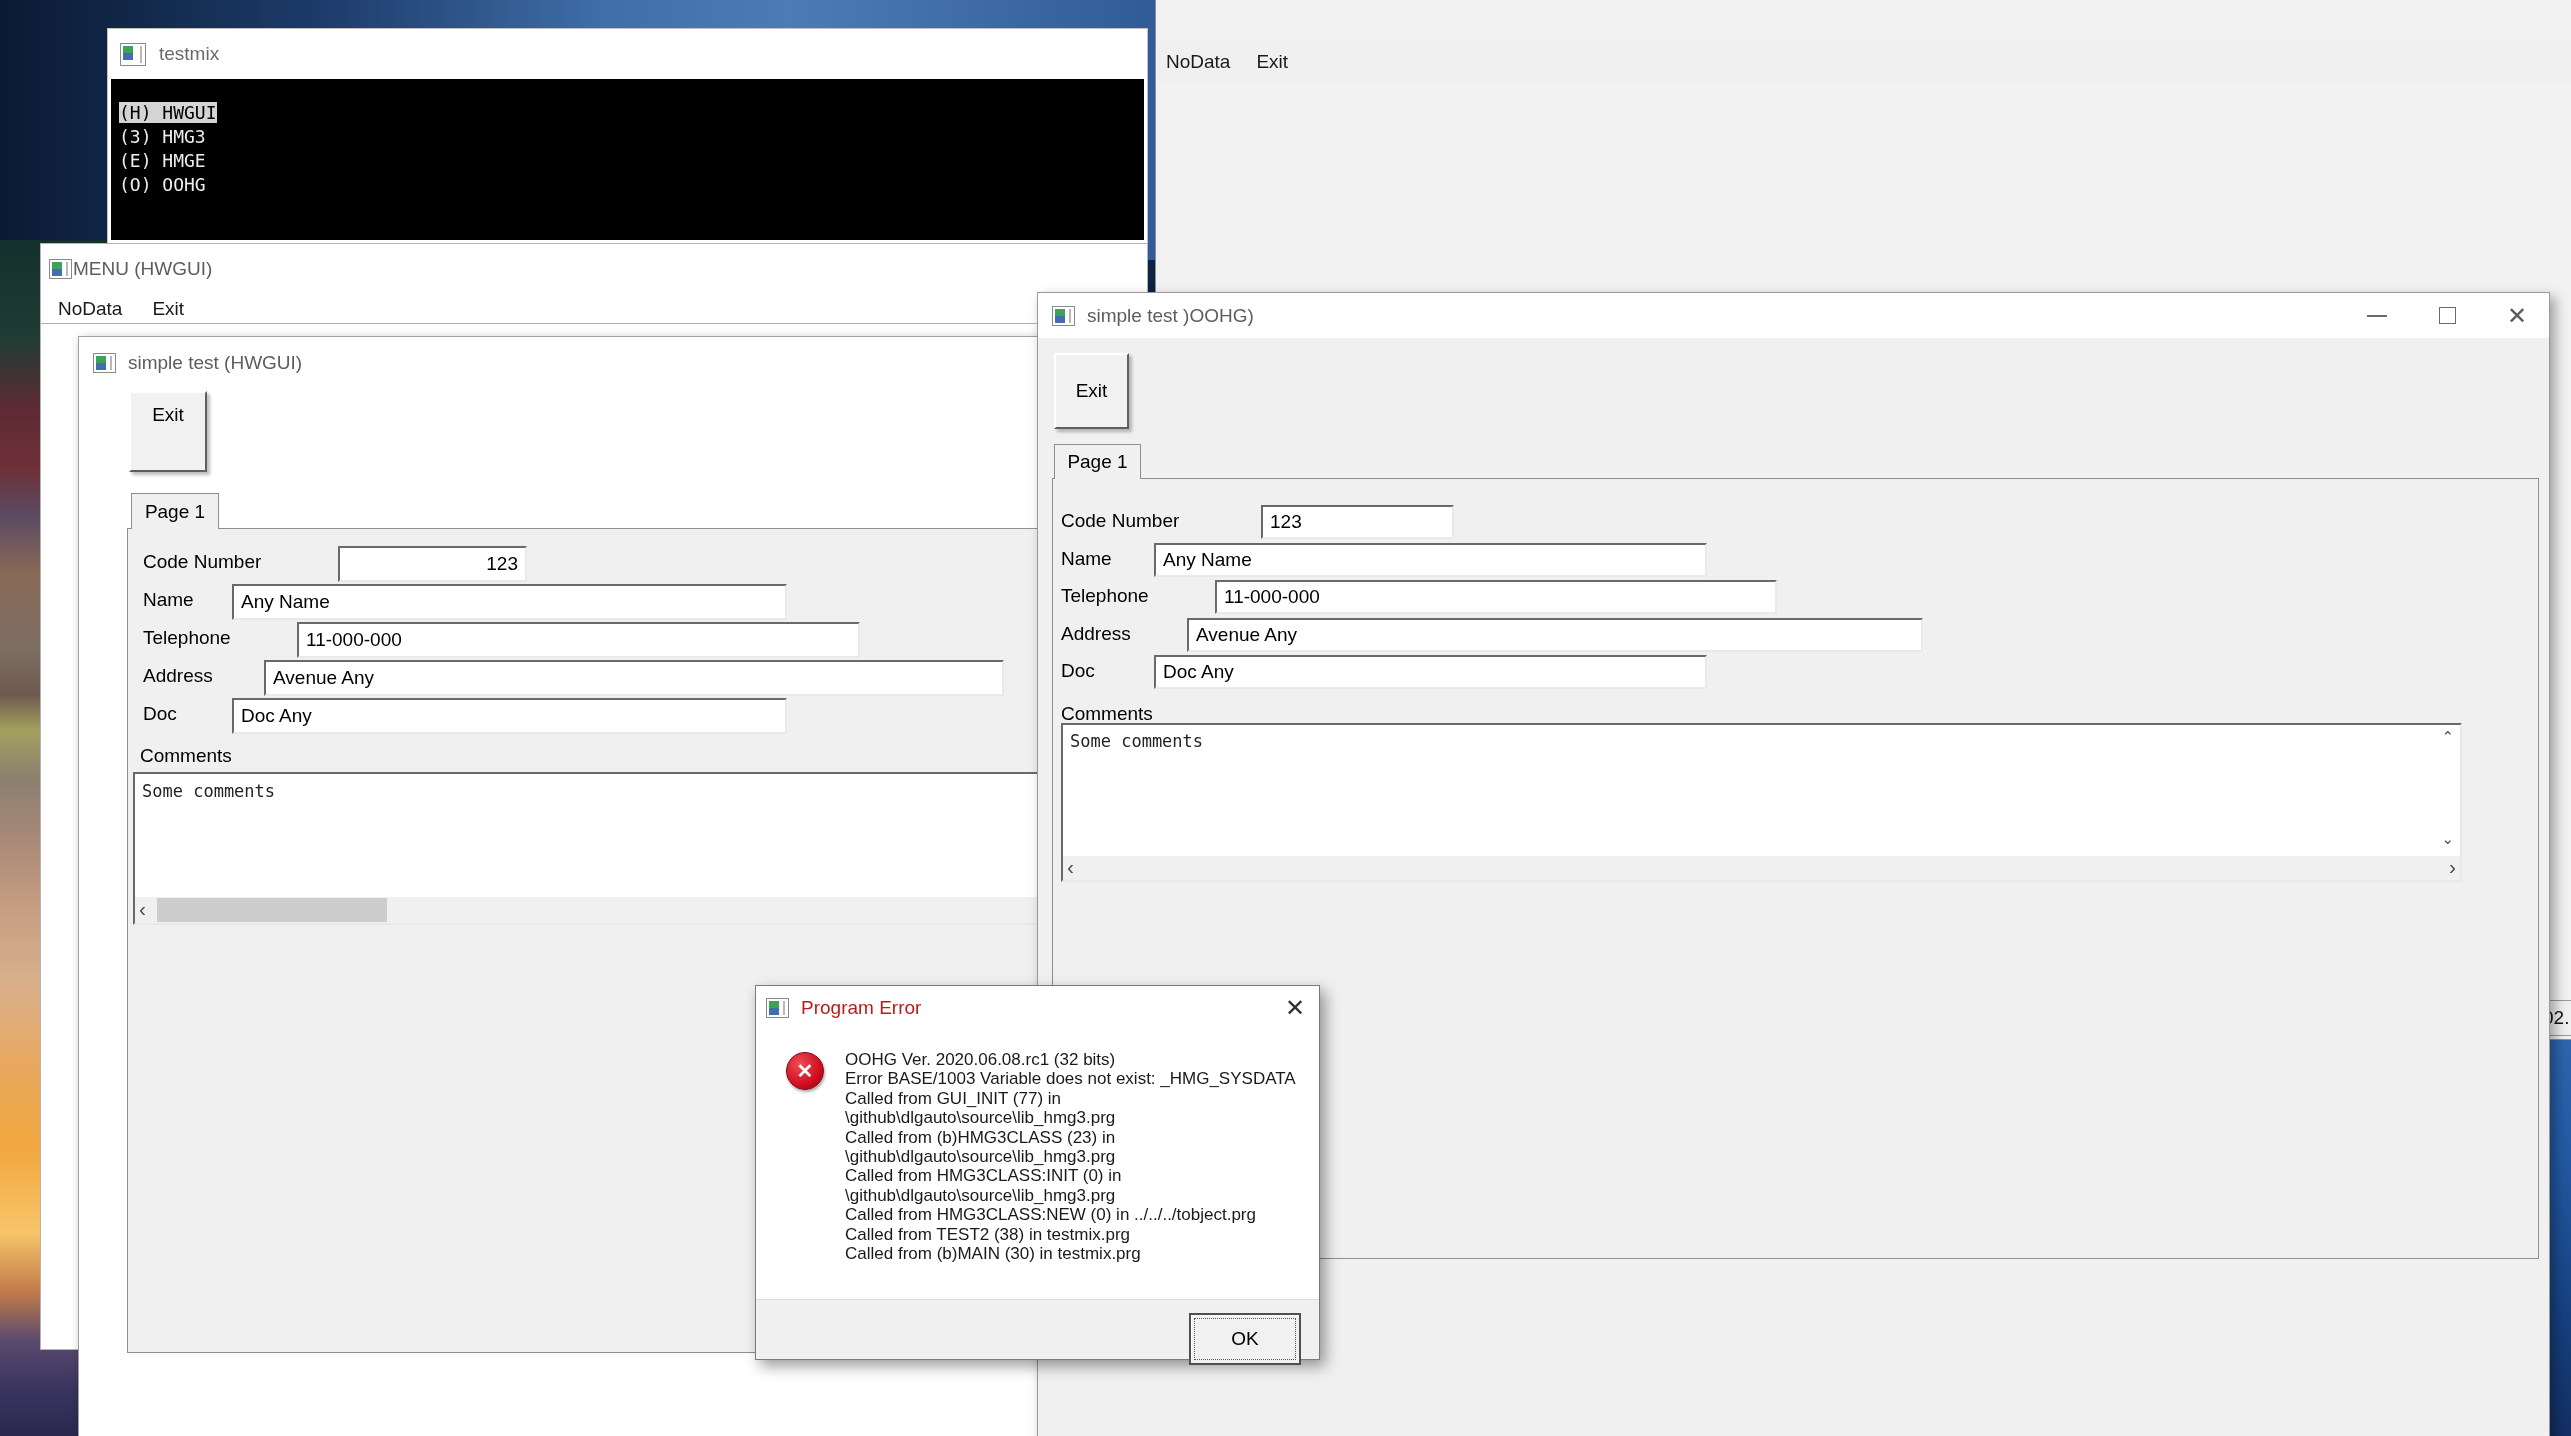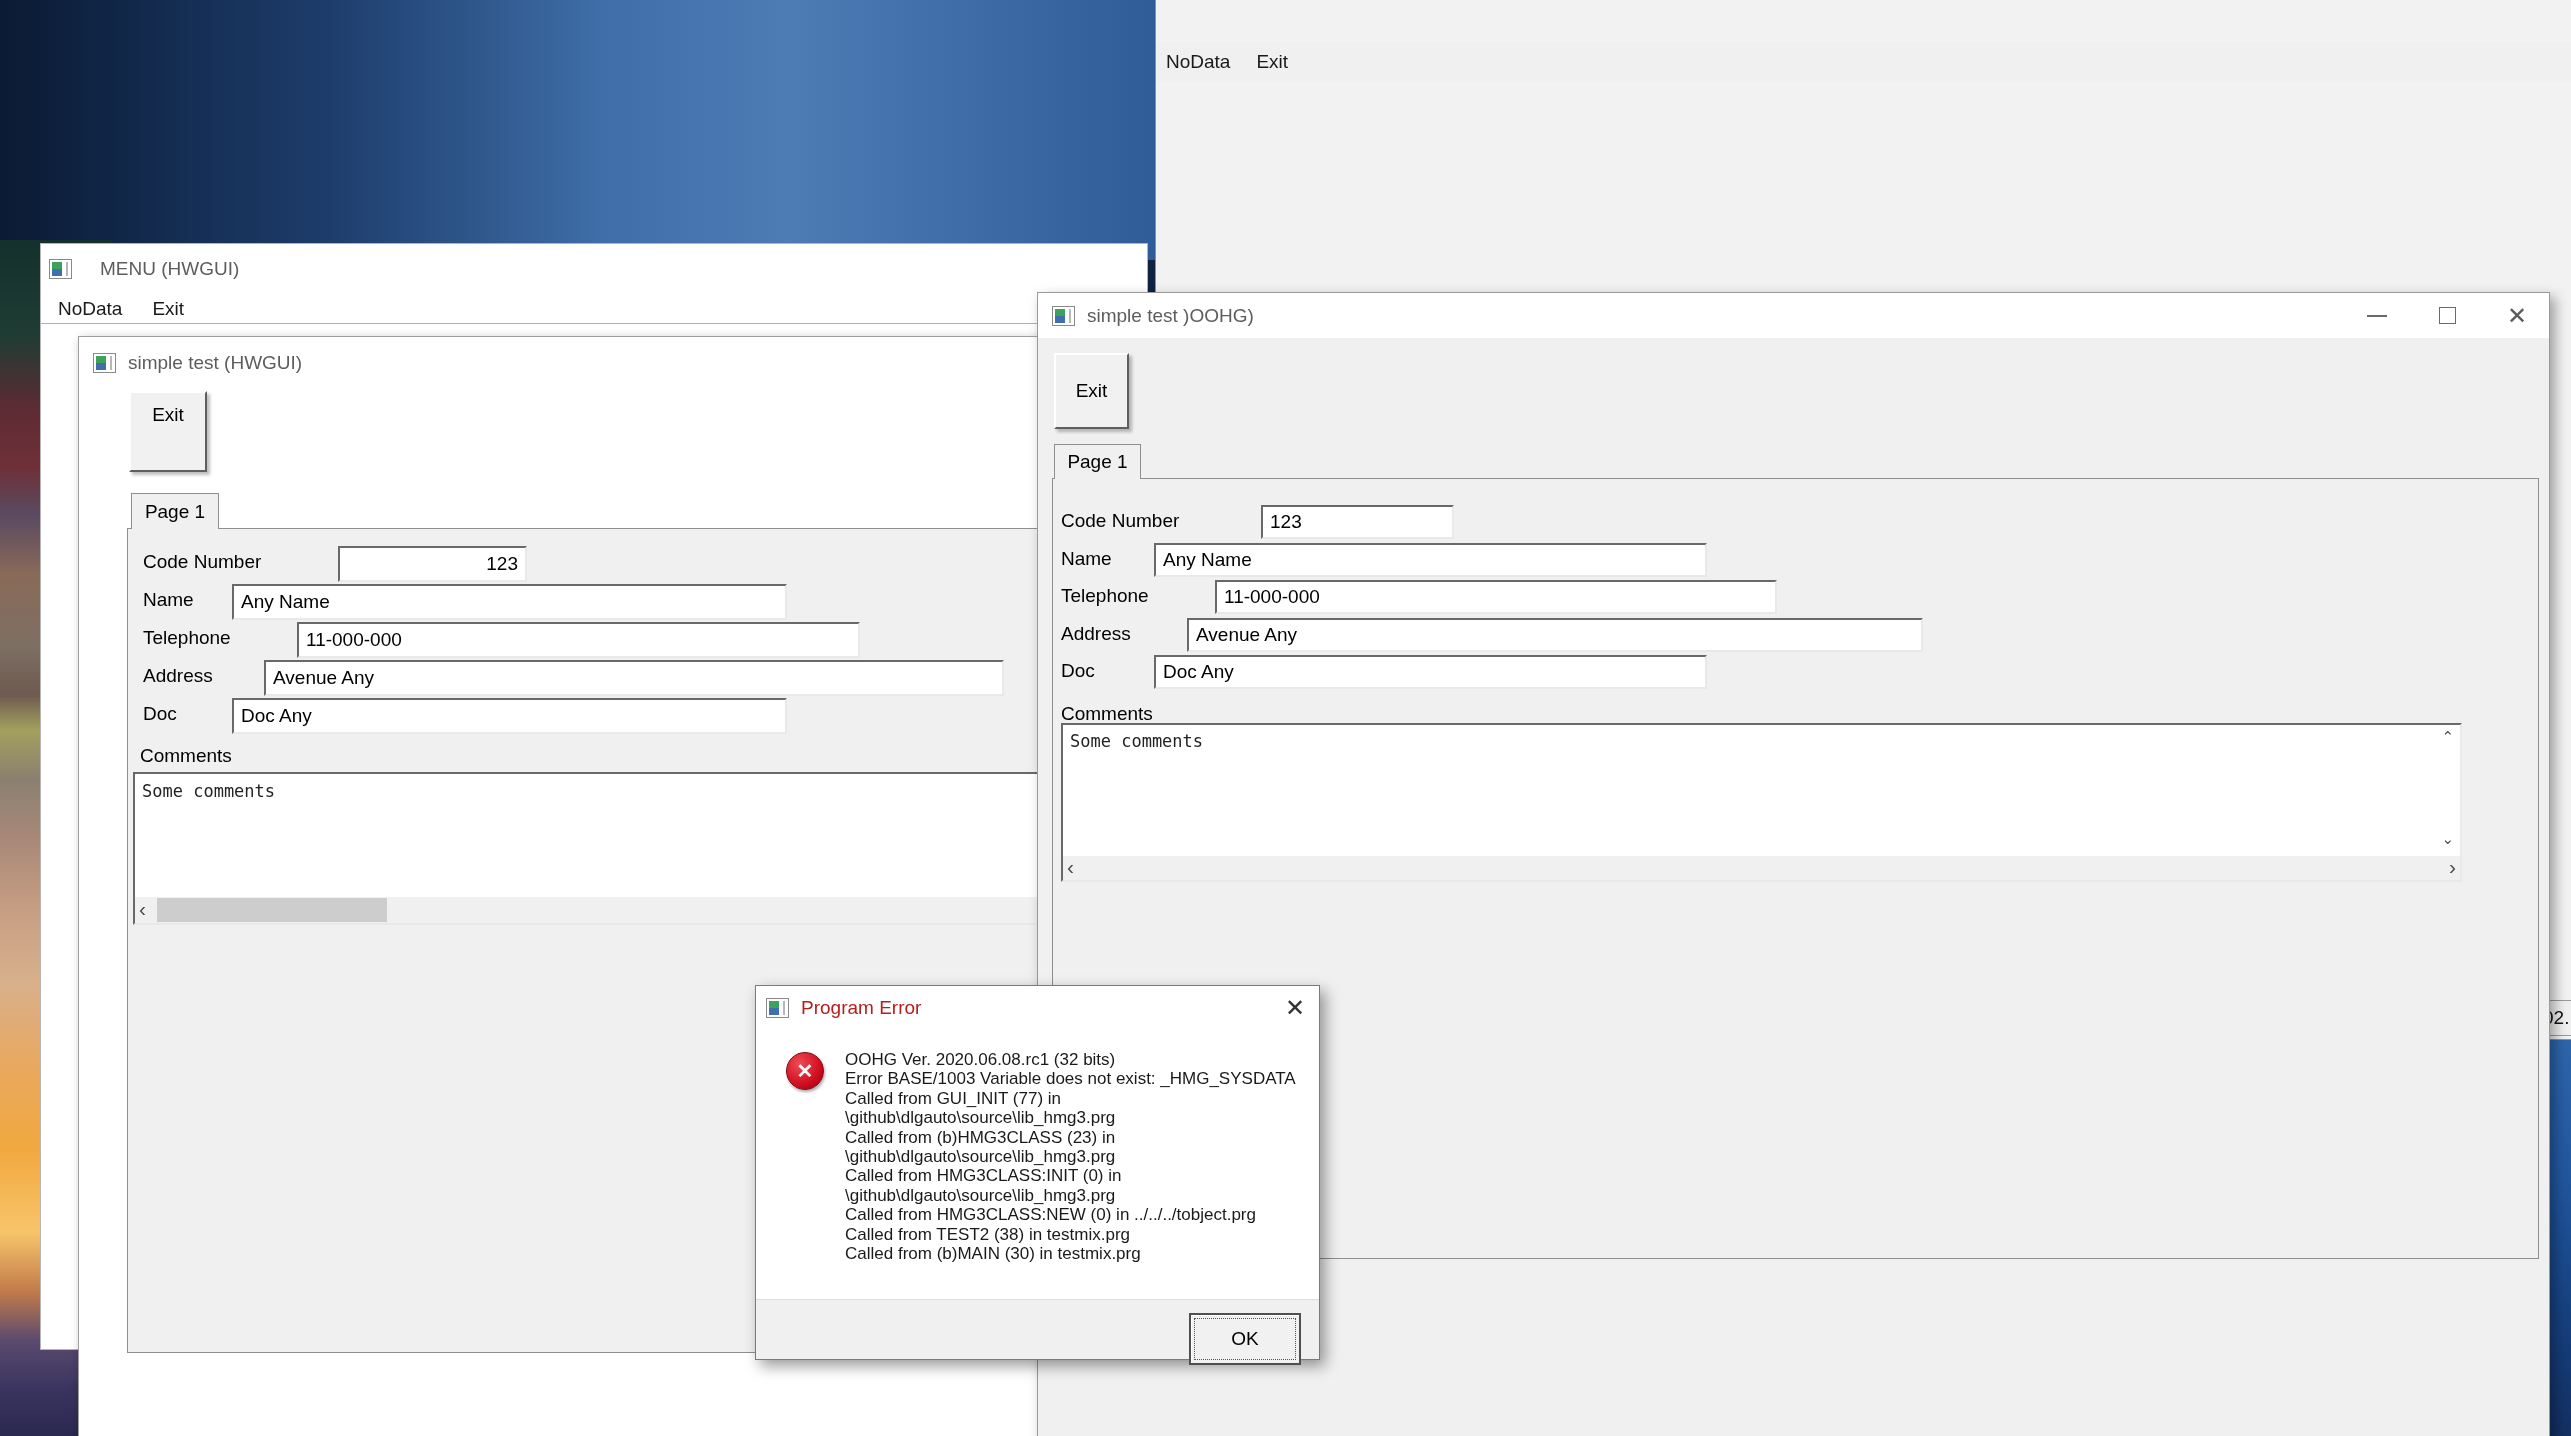--- a/index.html
+++ b/index.html
@@ -96,27 +96,41 @@
   <div class="win" style="left:1155px; top:0; width:1416px; height:1040px; background:#f2f2f2; border-color:#909090; border-top:none; border-right:none;">
     <div style="position:absolute; left:0; top:42px; right:0; height:40px; background:#f0f0f0; display:flex; align-items:center; padding-left:10px;">
       <span class="menu-item">NoData</span>
       <span class="menu-item">Exit</span>
     </div>
     <div class="sb-panel" style="left:1384px; top:1000px; width:32px; height:36px; border-color:#9a9a9a; padding:0 2px;">
       <span style="font-size:19px;">02.</span>
     </div>
   </div>
 
+  <div class="win" style="left:107px; top:28px; width:1041px; height:216px; border-color:#c2c2c2;">
+    <div class="titlebar" style="height:50px; padding-left:12px;">
+      <span class="app-icon" style="width:26px; height:23px;">
+          <span class="fold"></span>
+        </span>
+      <span class="ttext" style="margin-left:13px; color:#6a6a6a;">testmix</span>
+    </div>
+    <div id="console-client">
+      <div class="con-line sel"><span>(H) HWGUI</span></div>
+      <div class="con-line"><span>(3) HMG3</span></div>
+      <div class="con-line"><span>(E) HMGE</span></div>
+      <div class="con-line"><span>(O) OOHG</span></div>
+    </div>
+  </div>
 
   <div class="win" style="left:40px; top:243px; width:1108px; height:1107px; border-color:#b5b5b5; z-index:5;">
     <div class="titlebar" style="height:50px; padding-left:8px;">
       <span class="app-icon">
           <span class="fold"></span>
         </span>
-      <span class="ttext" style="margin-left:28px;">MENU (HWGUI)</span>
+      <span class="ttext" style="margin-left:1px;">MENU (HWGUI)</span>
     </div>
     <div style="position:absolute; left:0; top:50px; right:0; height:30px; background:#fff; display:flex; align-items:center; padding-left:17px; border-bottom:1px solid #b0b0b0;">
       <span class="menu-item" style="margin-right:30px;">NoData</span>
       <span class="menu-item">Exit</span>
     </div>
   </div>
 
   <div class="win" style="left:78px; top:336px; width:1575px; height:1120px; border-color:#9f9f9f; box-shadow:3px 3px 10px rgba(0,0,0,.3); z-index:10;">
     <div class="titlebar" style="height:52px; padding-left:14px;">
       <span class="app-icon">

